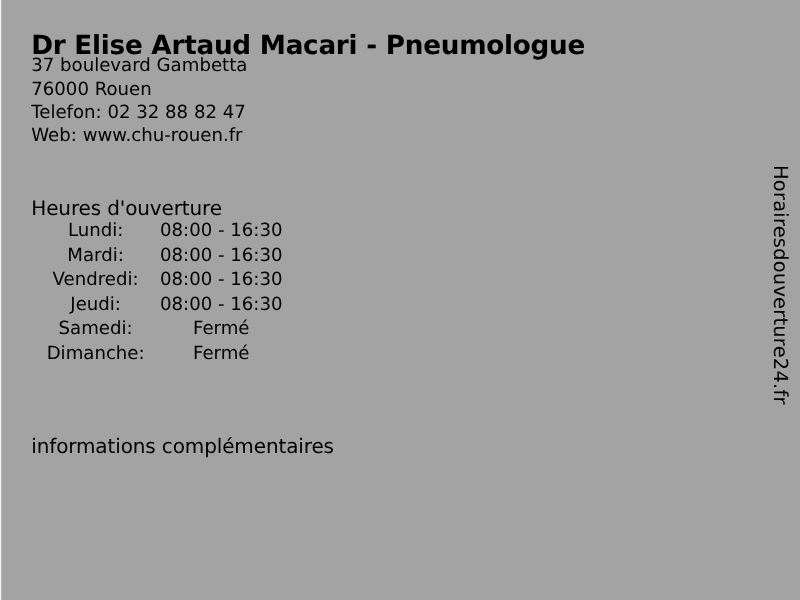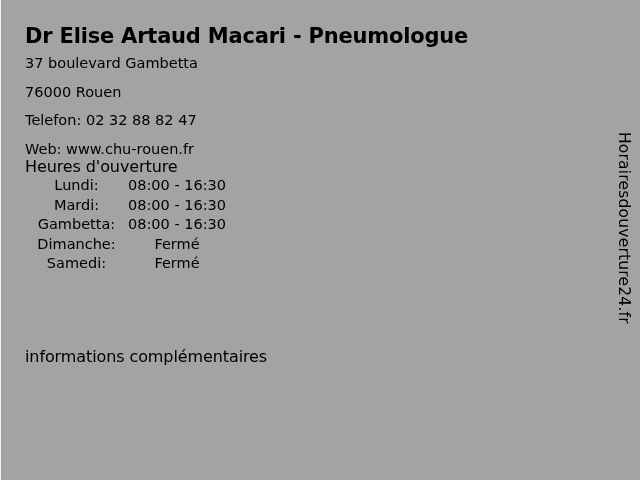--- a/index.html
+++ b/index.html
@@ -39,21 +39,21 @@
   }
 
   
   .address-block {
     position: absolute;
     left: 24px;
     top: 44px;
     font-size: 14.5px;
     line-height: 18.5px;
   }
-  .address-line { white-space: nowrap; margin-top: 10px; }
+  .address-line { white-space: nowrap; }
 
   
   .section-heading {
     position: absolute;
     left: 24px;
     font-size: 16px;
     font-weight: normal;
     white-space: nowrap;
     letter-spacing: -0.1px;
   }
@@ -127,29 +127,33 @@
     <tbody>
       <tr>
         <td class="hours-day">Lundi:</td>
         <td class="hours-value">08:00 - 16:30</td>
       </tr>
       <tr>
         <td class="hours-day">Mardi:</td>
         <td class="hours-value">08:00 - 16:30</td>
       </tr>
       <tr>
-        <td class="hours-day">Gambetta:</td>
+        <td class="hours-day">Vendredi:</td>
         <td class="hours-value">08:00 - 16:30</td>
       </tr>
       <tr>
-        <td class="hours-day">Dimanche:</td>
+        <td class="hours-day">Jeudi:</td>
+        <td class="hours-value">08:00 - 16:30</td>
+      </tr>
+      <tr>
+        <td class="hours-day">Samedi:</td>
         <td class="hours-value">Fermé</td>
       </tr>
       <tr>
-        <td class="hours-day">Samedi:</td>
+        <td class="hours-day">Dimanche:</td>
         <td class="hours-value">Fermé</td>
       </tr>
     </tbody>
   </table>
 
   <h2 class="section-heading" id="info-heading">informations complémentaires</h2>
 
 
   <div class="vertical-brand">Horairesdouverture24.fr</div>
 

